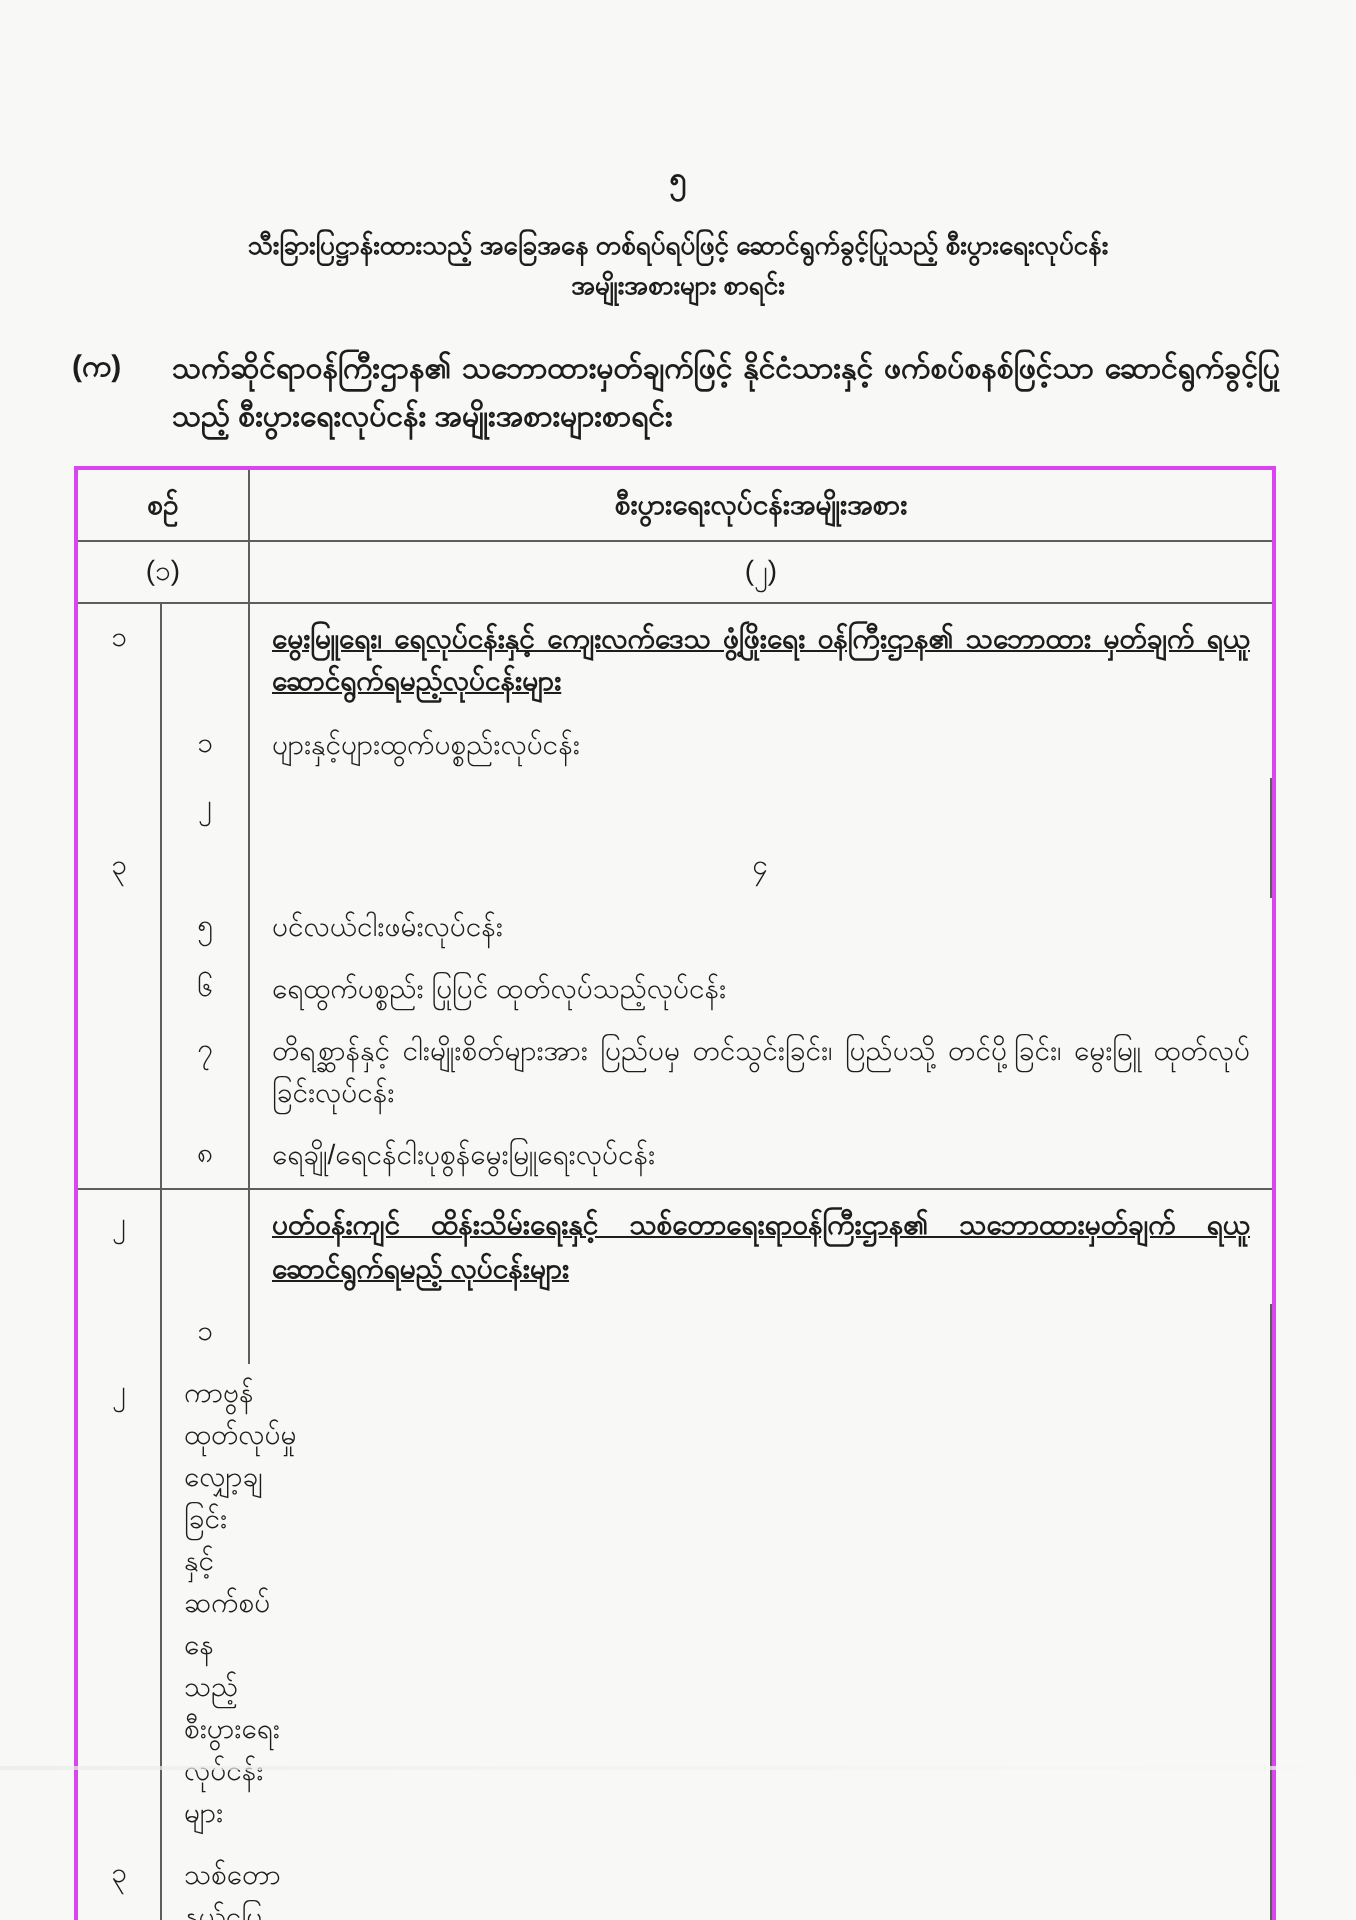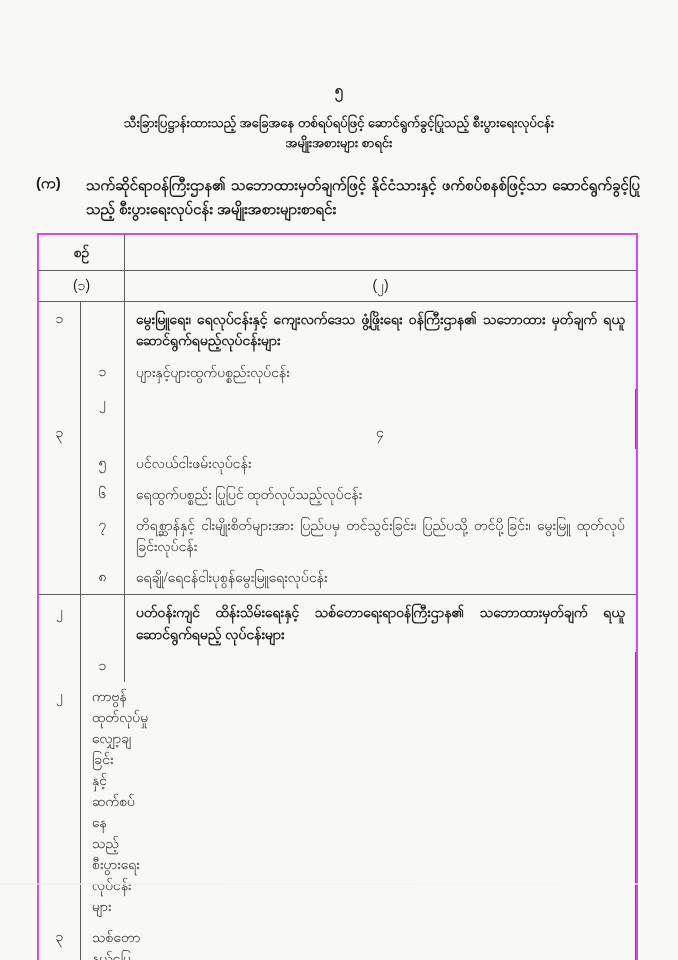--- a/index.html
+++ b/index.html
@@ -55,26 +55,26 @@
   .span2 { grid-column: 1 / 3; }
   .hdr { font-weight: bold; text-align: center; padding: 8px 8px 6px; }
   .subhdr { text-align: center; padding: 5px 8px 4px; }
   .gnum { text-align: center; padding: 7px 4px 4px; }
   .inum { text-align: center; padding: 4px 4px 5px; }
   .gtitle {
     font-weight: bold;
     text-align: justify;
     padding: 7px 11px 6px;
     line-height: 1.55;
+    text-decoration: underline;
   }
   .itext {
     text-align: justify;
     padding: 4px 11px 6px;
     line-height: 1.5;
-    font-family: Liberation Serif, serif;
   }
   .filler { min-height: 56px; }
 
   .scan-artifact {
     position: absolute;
     left: 0; top: 883px;
     width: 100%; height: 2px;
     background: linear-gradient(90deg, #eaeae8 0%, #f2f2f0 40%, #f7f7f5 100%);
     opacity: .7;
   }
@@ -91,20 +91,21 @@
     <div>အမျိုးအစားများ စာရင်း</div>
   </div>
 
   <div class="section">
     <div class="section-label">(က)</div>
     <div class="section-text">သက်ဆိုင်ရာဝန်ကြီးဌာန၏ သဘောထားမှတ်ချက်ဖြင့် နိုင်ငံသားနှင့် ဖက်စပ်စနစ်ဖြင့်သာ ဆောင်ရွက်ခွင့်ပြုသည့် စီးပွားရေးလုပ်ငန်း အမျိုးအစားများစာရင်း</div>
   </div>
 
   <div class="tbl">
     <div class="cell hdr span2 br">စဉ်</div>
+    <div class="cell hdr">စီးပွားရေးလုပ်ငန်းအမျိုးအစား</div>
 
     <div class="cell subhdr span2 br bt">(၁)</div>
     <div class="cell subhdr bt">(၂)</div>
   <div class="cell br bt gnum">၁</div>
       <div class="cell br bt"></div>
       <div class="cell bt gtitle">မွေးမြူရေး၊ ရေလုပ်ငန်းနှင့် ကျေးလက်ဒေသ ဖွံ့ဖြိုးရေး ဝန်ကြီးဌာန၏ သဘောထား မှတ်ချက် ရယူဆောင်ရွက်ရမည့်လုပ်ငန်းများ</div>
       <div class="cell br"></div>
       <div class="cell br inum">၁</div>
       <div class="cell itext">ပျားနှင့်ပျားထွက်ပစ္စည်းလုပ်ငန်း</div>
       <div class="cell br"></div>

